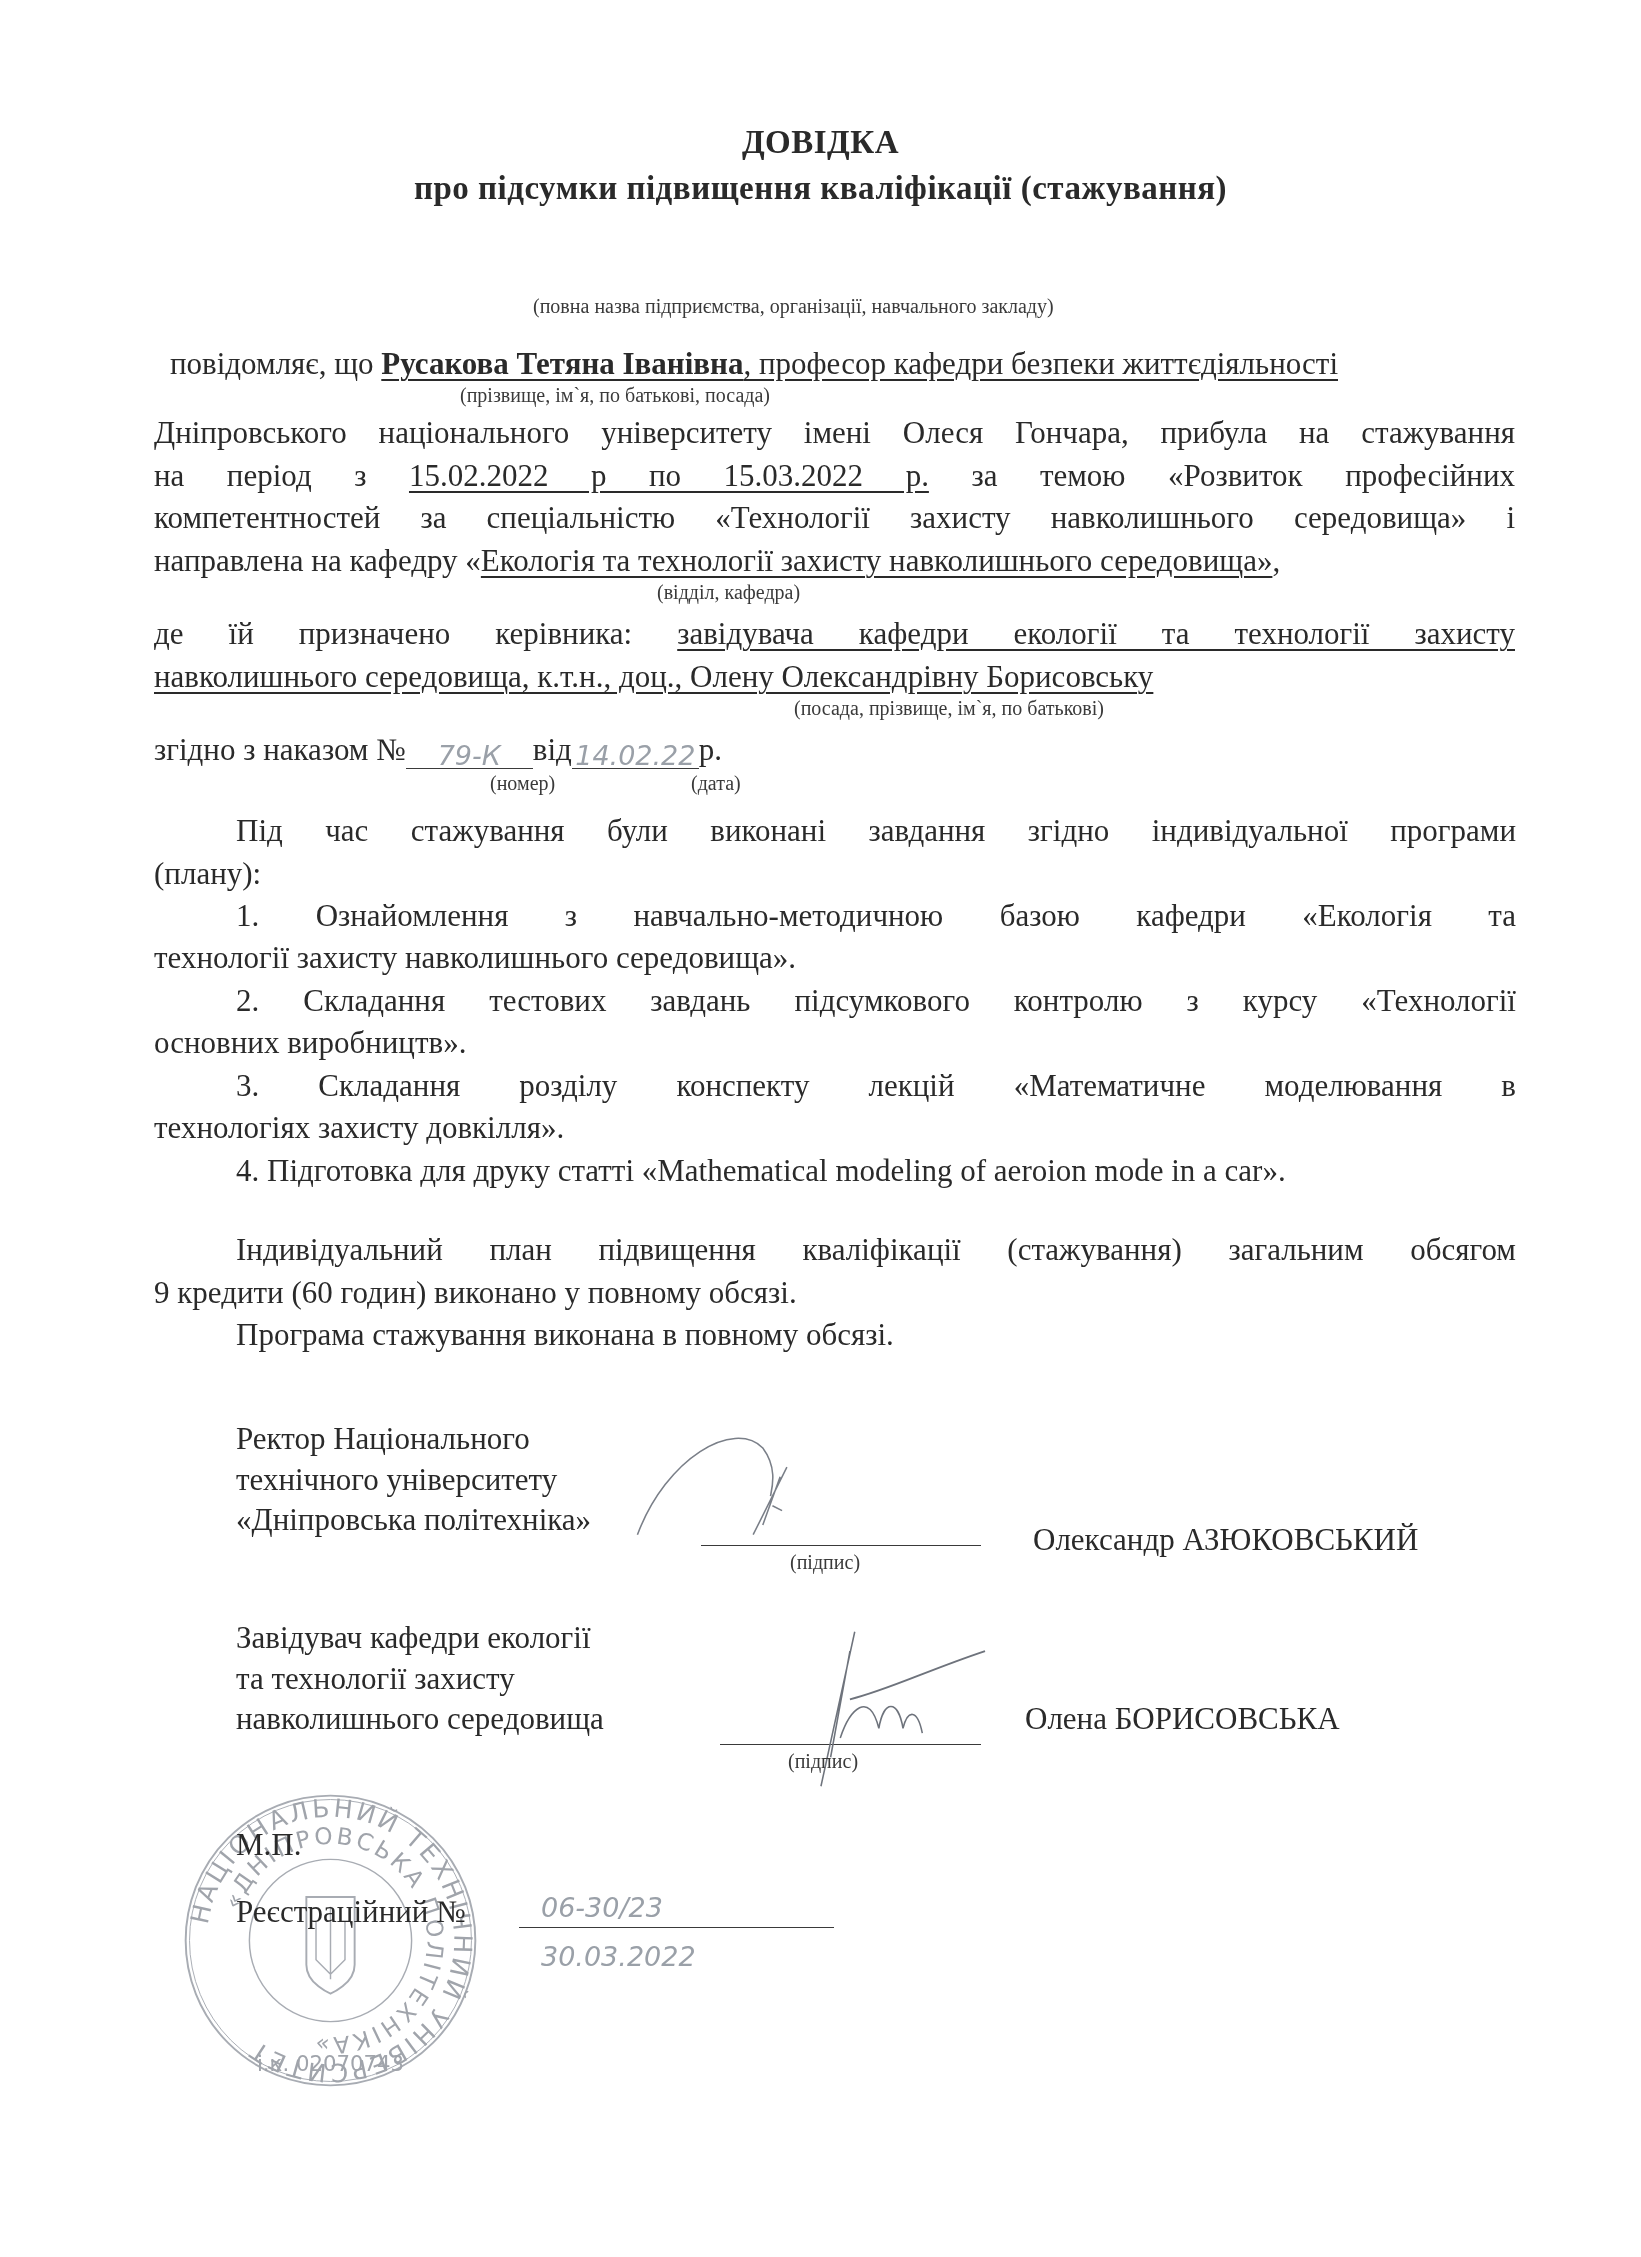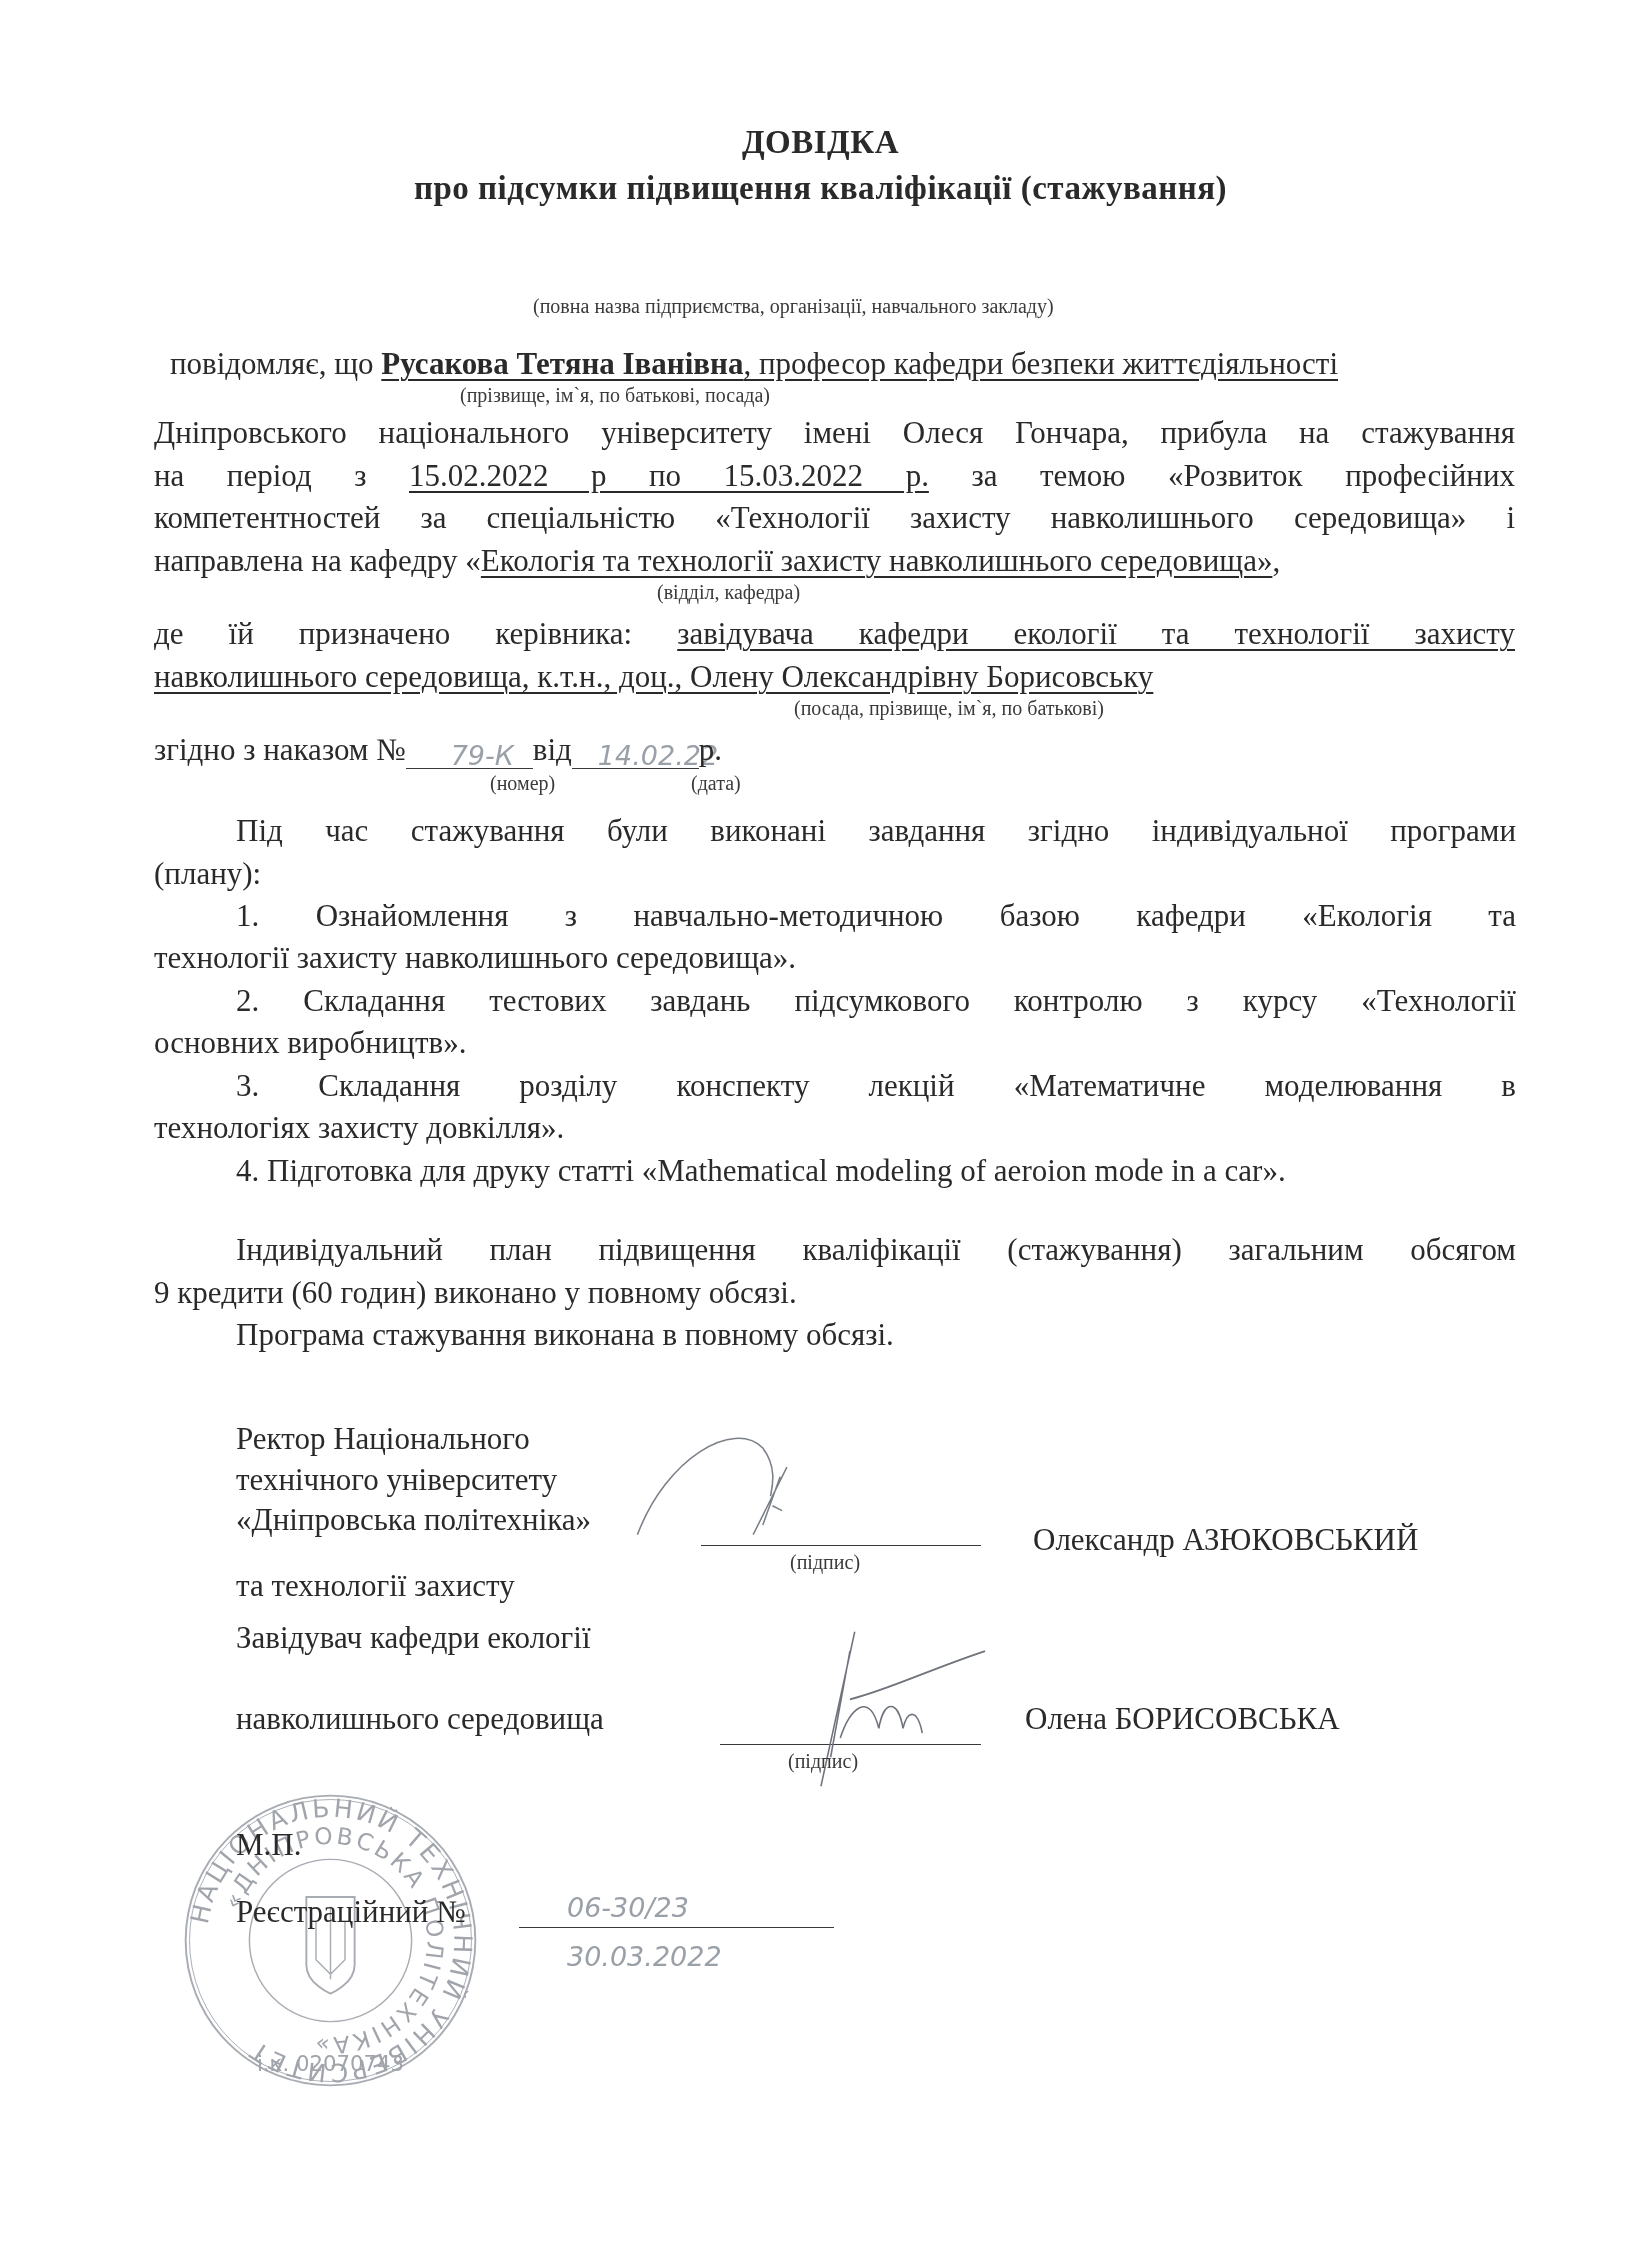--- a/index.html
+++ b/index.html
@@ -9,21 +9,21 @@
       color: #2a2a2a;
     }
     .page { position: absolute; left: 0; top: 0; width: 1641px; height: 2257px; }
     .abs { position: absolute; white-space: nowrap; }
     .title { font-size: 33px; font-weight: bold; text-align: center; width: 1641px; left: 0; letter-spacing: 0.5px; }
     .body { font-size: 31px; line-height: 39px; }
     .hint { font-size: 20px; color: #3a3a3a; }
     .u { text-decoration: underline; text-underline-offset: 4.8px; text-decoration-thickness: 1.9px; }
     .b { font-weight: bold; }
     .just { text-align: justify; text-align-last: justify; white-space: normal; }
-    .hand { font-family: "DejaVu Sans", sans-serif; font-style: italic; color: #9aa0a8; font-size: 27px; margin-left: 26px; }
+    .hand { font-family: "DejaVu Sans", sans-serif; font-style: italic; color: #9aa0a8; font-size: 27px; }
     .sigline { position: absolute; border-top: 1.9px solid #3a3a3a; }
     .stamp { position: absolute; }
   </style>
 </head>
 <body>
 
 <div class="page">
 
   <div class="abs title" style="top:124px;">ДОВІДКА</div>
   <div class="abs title" style="top:170px;">про підсумки підвищення кваліфікації (стажування)</div>
@@ -80,21 +80,21 @@
   <div class="abs body" style="top:1500px; left:236px;">«Дніпровська політехніка»</div>
   <div class="sigline" style="top:1545px; left:701px; width:280px;"></div>
   <svg class="stamp" style="left:618px; top:1419px;" width="251" height="135" viewBox="0 0 260 140">
     <path d="M20 120 C 50 40, 120 0, 150 30 C 165 50, 160 70, 158 80" fill="none" stroke="#7a7f88" stroke-width="1.6"></path>
     <path d="M175 50 L 140 120 M168 60 L150 110 M160 90 L170 95" fill="none" stroke="#7a7f88" stroke-width="1.6"></path>
   </svg>
   <div class="abs hint" style="top:1551px; left:790px;">(підпис)</div>
   <div class="abs body" style="top:1520px; left:1033px;">Олександр АЗЮКОВСЬКИЙ</div>
 
   <div class="abs body" style="top:1618px; left:236px;">Завідувач кафедри екології</div>
-  <div class="abs body" style="top:1566px; left:236px;">та технології захисту</div>
+  <div class="abs body" style="top:1659px; left:236px;">та технології захисту</div>
   <div class="abs body" style="top:1699px; left:236px;">навколишнього середовища</div>
   <div class="sigline" style="top:1744px; left:720px; width:261px;"></div>
   <svg class="stamp" style="left:792px; top:1622px;" width="222" height="174" viewBox="0 0 230 180">
     <path d="M65 10 L 30 170 M60 30 L 40 140 M50 120 C 60 90, 80 70, 90 110 C 95 80, 110 80, 115 110 C 120 90, 130 90, 135 115" fill="none" stroke="#6e737c" stroke-width="1.6"></path>
     <path d="M60 80 C 100 70, 140 50, 200 30" fill="none" stroke="#6e737c" stroke-width="2"></path>
   </svg>
   <div class="abs hint" style="top:1750px; left:788px;">(підпис)</div>
   <div class="abs body" style="top:1699px; left:1025px;">Олена БОРИСОВСЬКА</div>
 
   <svg class="stamp" style="left:176px; top:1786px;" width="309" height="309" viewBox="0 0 320 320">

